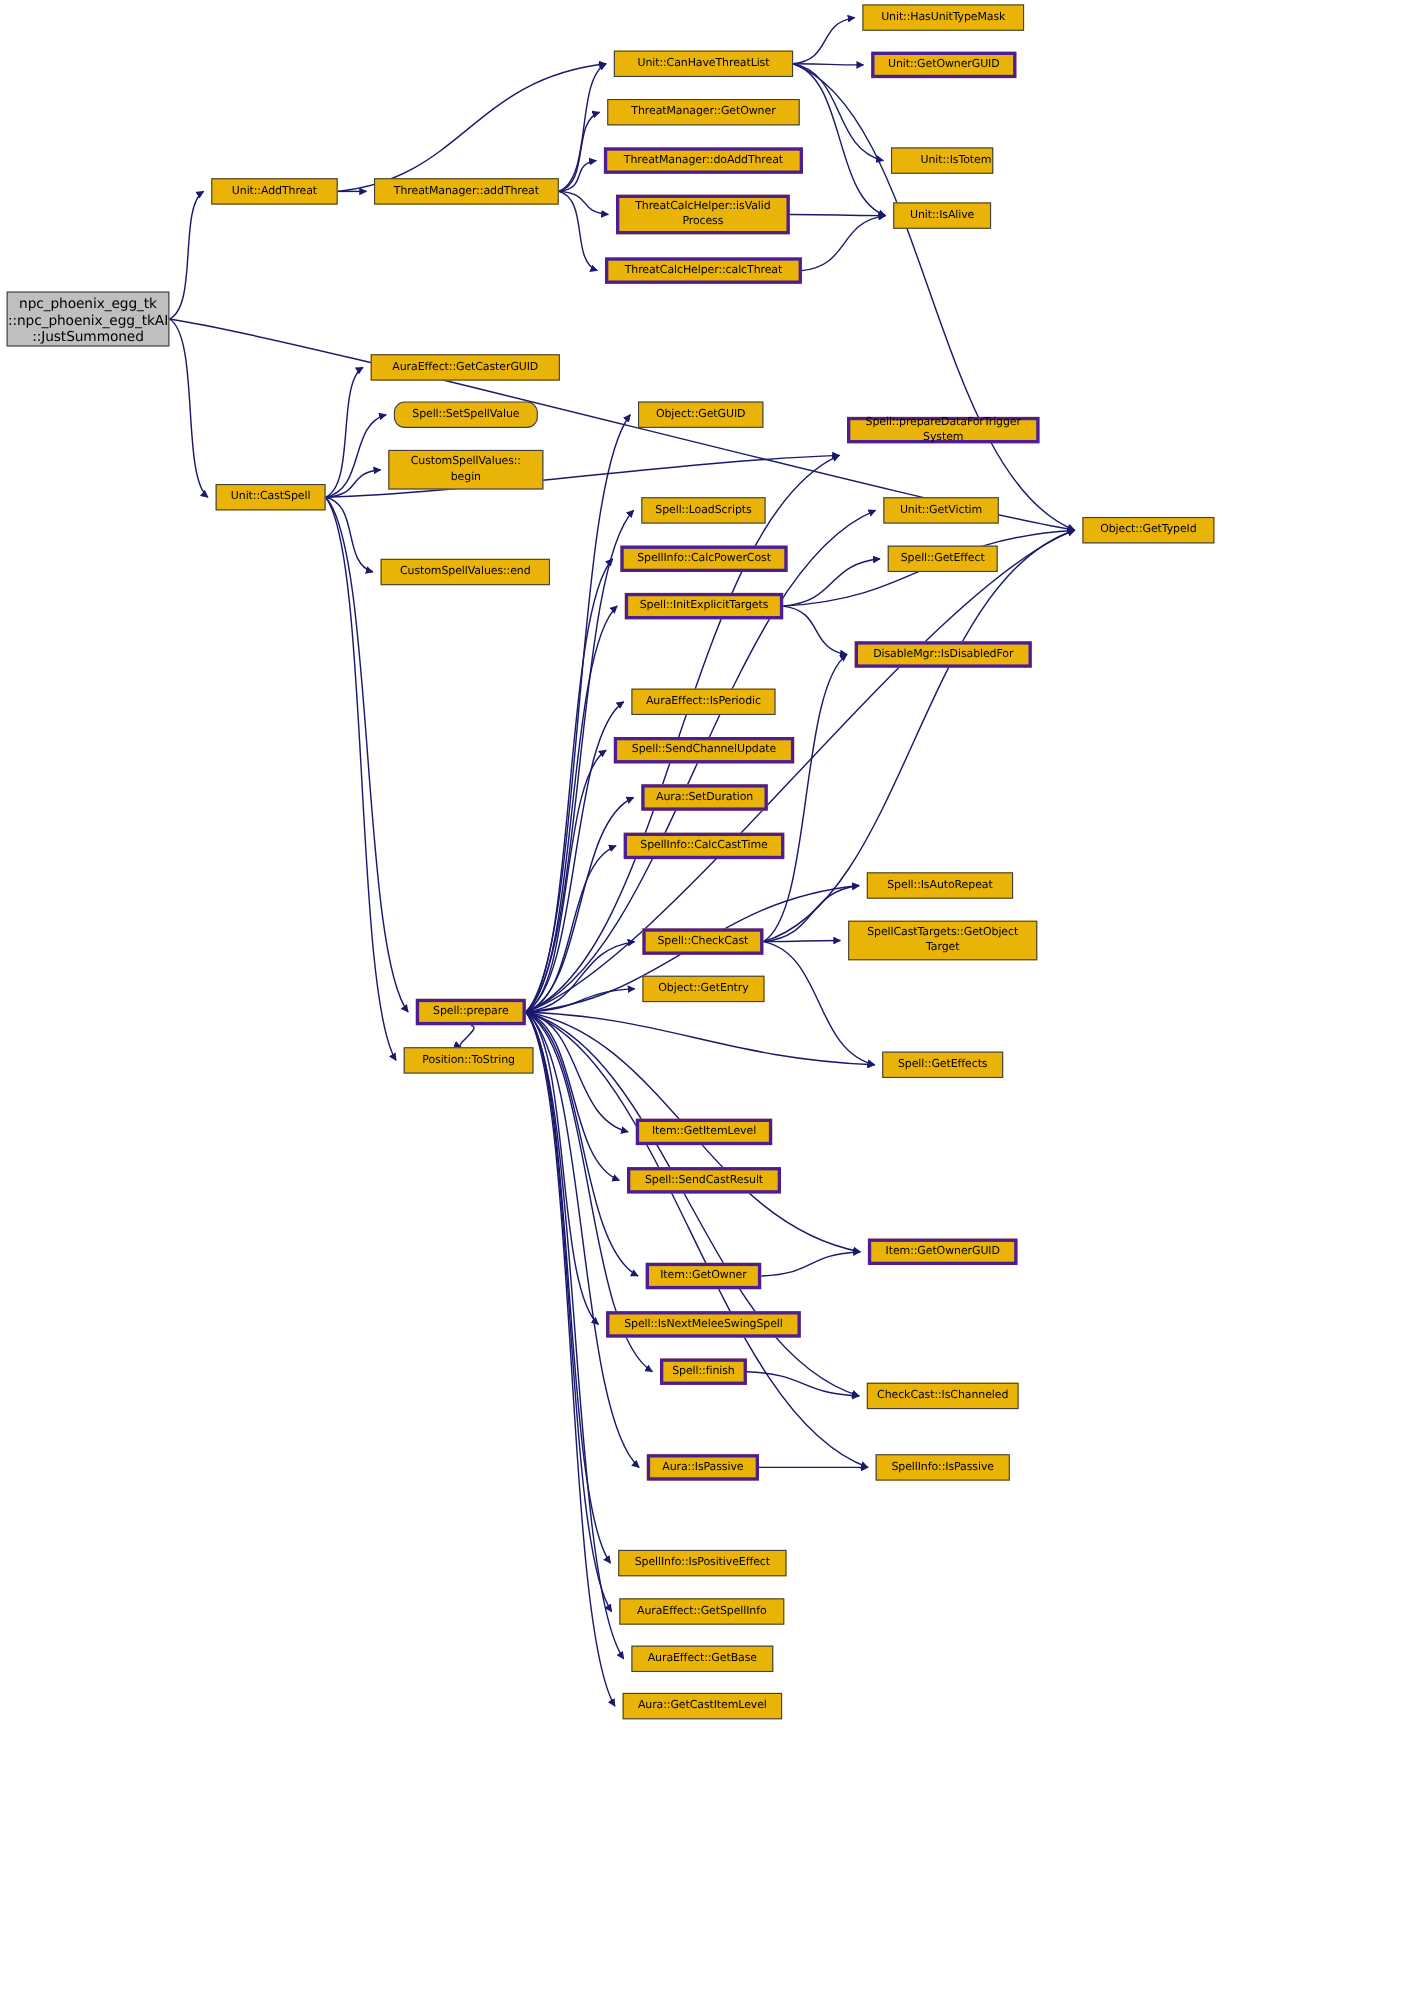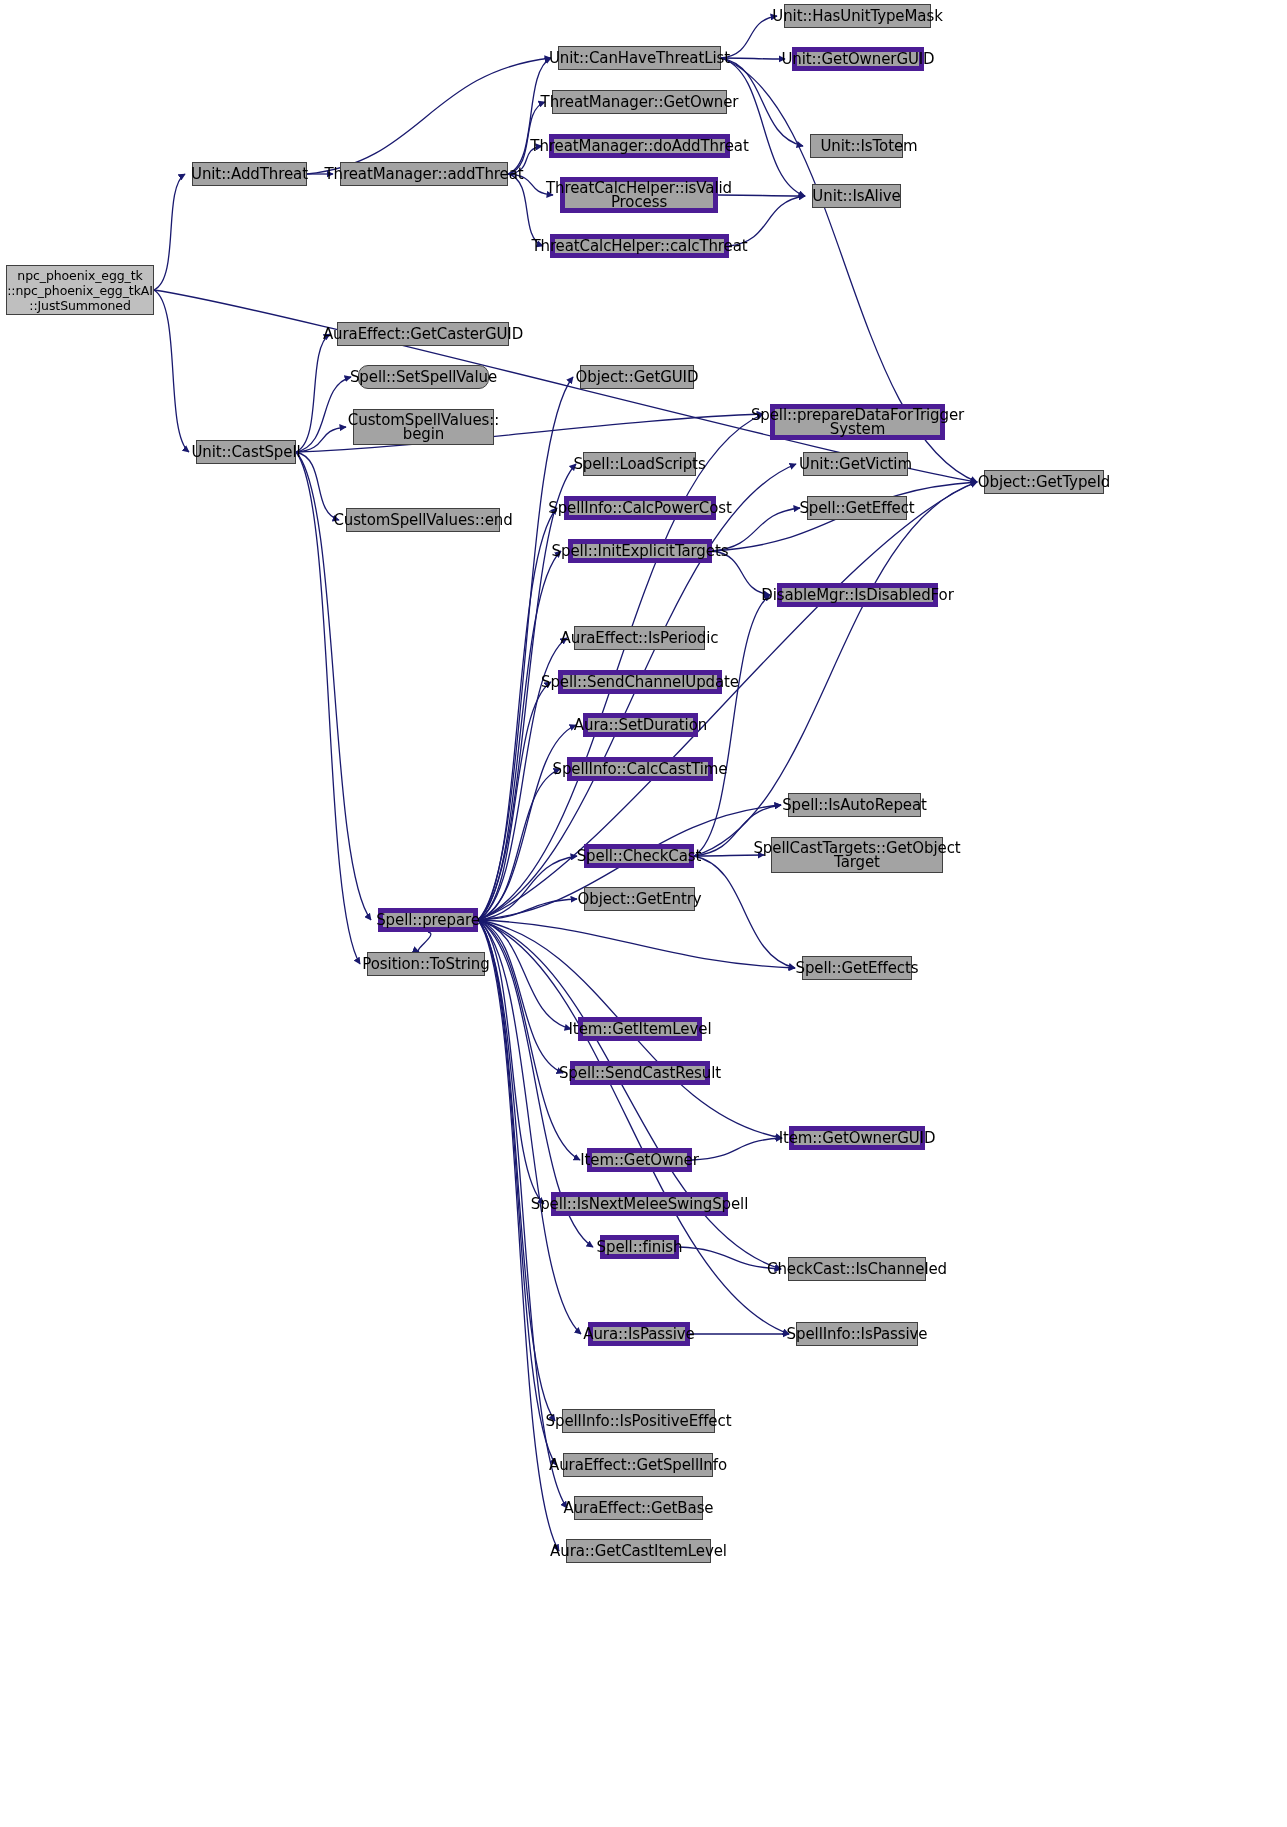--- a/index.html
+++ b/index.html
@@ -23,32 +23,32 @@
     height: 1827px;
     pointer-events: none;
   }
   .node {
     position: absolute;
     box-sizing: border-box;
     display: flex;
     align-items: center;
     justify-content: center;
     text-align: center;
-    background: #a3a3a3;
+    background: #eab308;
     border: 1px solid #404040;
     color: #000000;
-    font-size: 15px;
+    font-size: 10px;
     line-height: 14px;
     letter-spacing: -0.1px;
     white-space: pre-line;
     padding: 0 3px;
     cursor: pointer;
   }
   .node.red {
-    border: 5px solid #4c1d95;
+    border: 3px solid #4c1d95;
   }
   .node.root {
     background: #bfbfbf;
     border: 1px solid #404040;
     font-size: 12.5px;
     line-height: 15px;
   }
 </style>
 </head>
 <body>
@@ -144,21 +144,21 @@
       <div class="node" style="left: 810px; top: 134px; width: 93px; height: 24px; padding-left: 28px;">Unit::IsTotem</div>
       <div class="node" style="left: 812px; top: 184px; width: 89px; height: 24px;">Unit::IsAlive</div>
       <div class="node" style="left: 984px; top: 470px; width: 120px; height: 24px;">Object::GetTypeId</div>
       <div class="node" style="left: 196px; top: 440px; width: 100px; height: 24px;">Unit::CastSpell</div>
       <div class="node" style="left: 337px; top: 322px; width: 172px; height: 24px;">AuraEffect::GetCasterGUID</div>
       <div class="node" style="left: 358px; top: 365px; width: 131px; height: 24px; border-radius: 10px;">Spell::SetSpellValue</div>
       <div class="node" style="left: 353px; top: 409px; width: 141px; height: 36px;">CustomSpellValues::
 begin</div>
       <div class="node" style="left: 346px; top: 508px; width: 154px; height: 24px;">CustomSpellValues::end</div>
       <div class="node" style="left: 580px; top: 365px; width: 114px; height: 24px;">Object::GetGUID</div>
-      <div class="node red" style="left: 770px; top: 404px; width: 175px; height: 36px;">Spell::prepareDataForTrigger
+      <div class="node red" style="left: 770px; top: 379px; width: 175px; height: 24px;">Spell::prepareDataForTrigger
 System</div>
       <div class="node" style="left: 583px; top: 452px; width: 113px; height: 24px;">Spell::LoadScripts</div>
       <div class="node" style="left: 803px; top: 452px; width: 105px; height: 24px;">Unit::GetVictim</div>
       <div class="node red" style="left: 564px; top: 496px; width: 152px; height: 24px;">SpellInfo::CalcPowerCost</div>
       <div class="node" style="left: 807px; top: 496px; width: 100px; height: 24px;">Spell::GetEffect</div>
       <div class="node red" style="left: 568px; top: 539px; width: 144px; height: 24px;">Spell::InitExplicitTargets</div>
       <div class="node red" style="left: 777px; top: 583px; width: 161px; height: 24px;">DisableMgr::IsDisabledFor</div>
       <div class="node" style="left: 574px; top: 626px; width: 131px; height: 24px;">AuraEffect::IsPeriodic</div>
       <div class="node red" style="left: 558px; top: 670px; width: 164px; height: 24px;">Spell::SendChannelUpdate</div>
       <div class="node red" style="left: 583px; top: 713px; width: 115px; height: 24px;">Aura::SetDuration</div>

